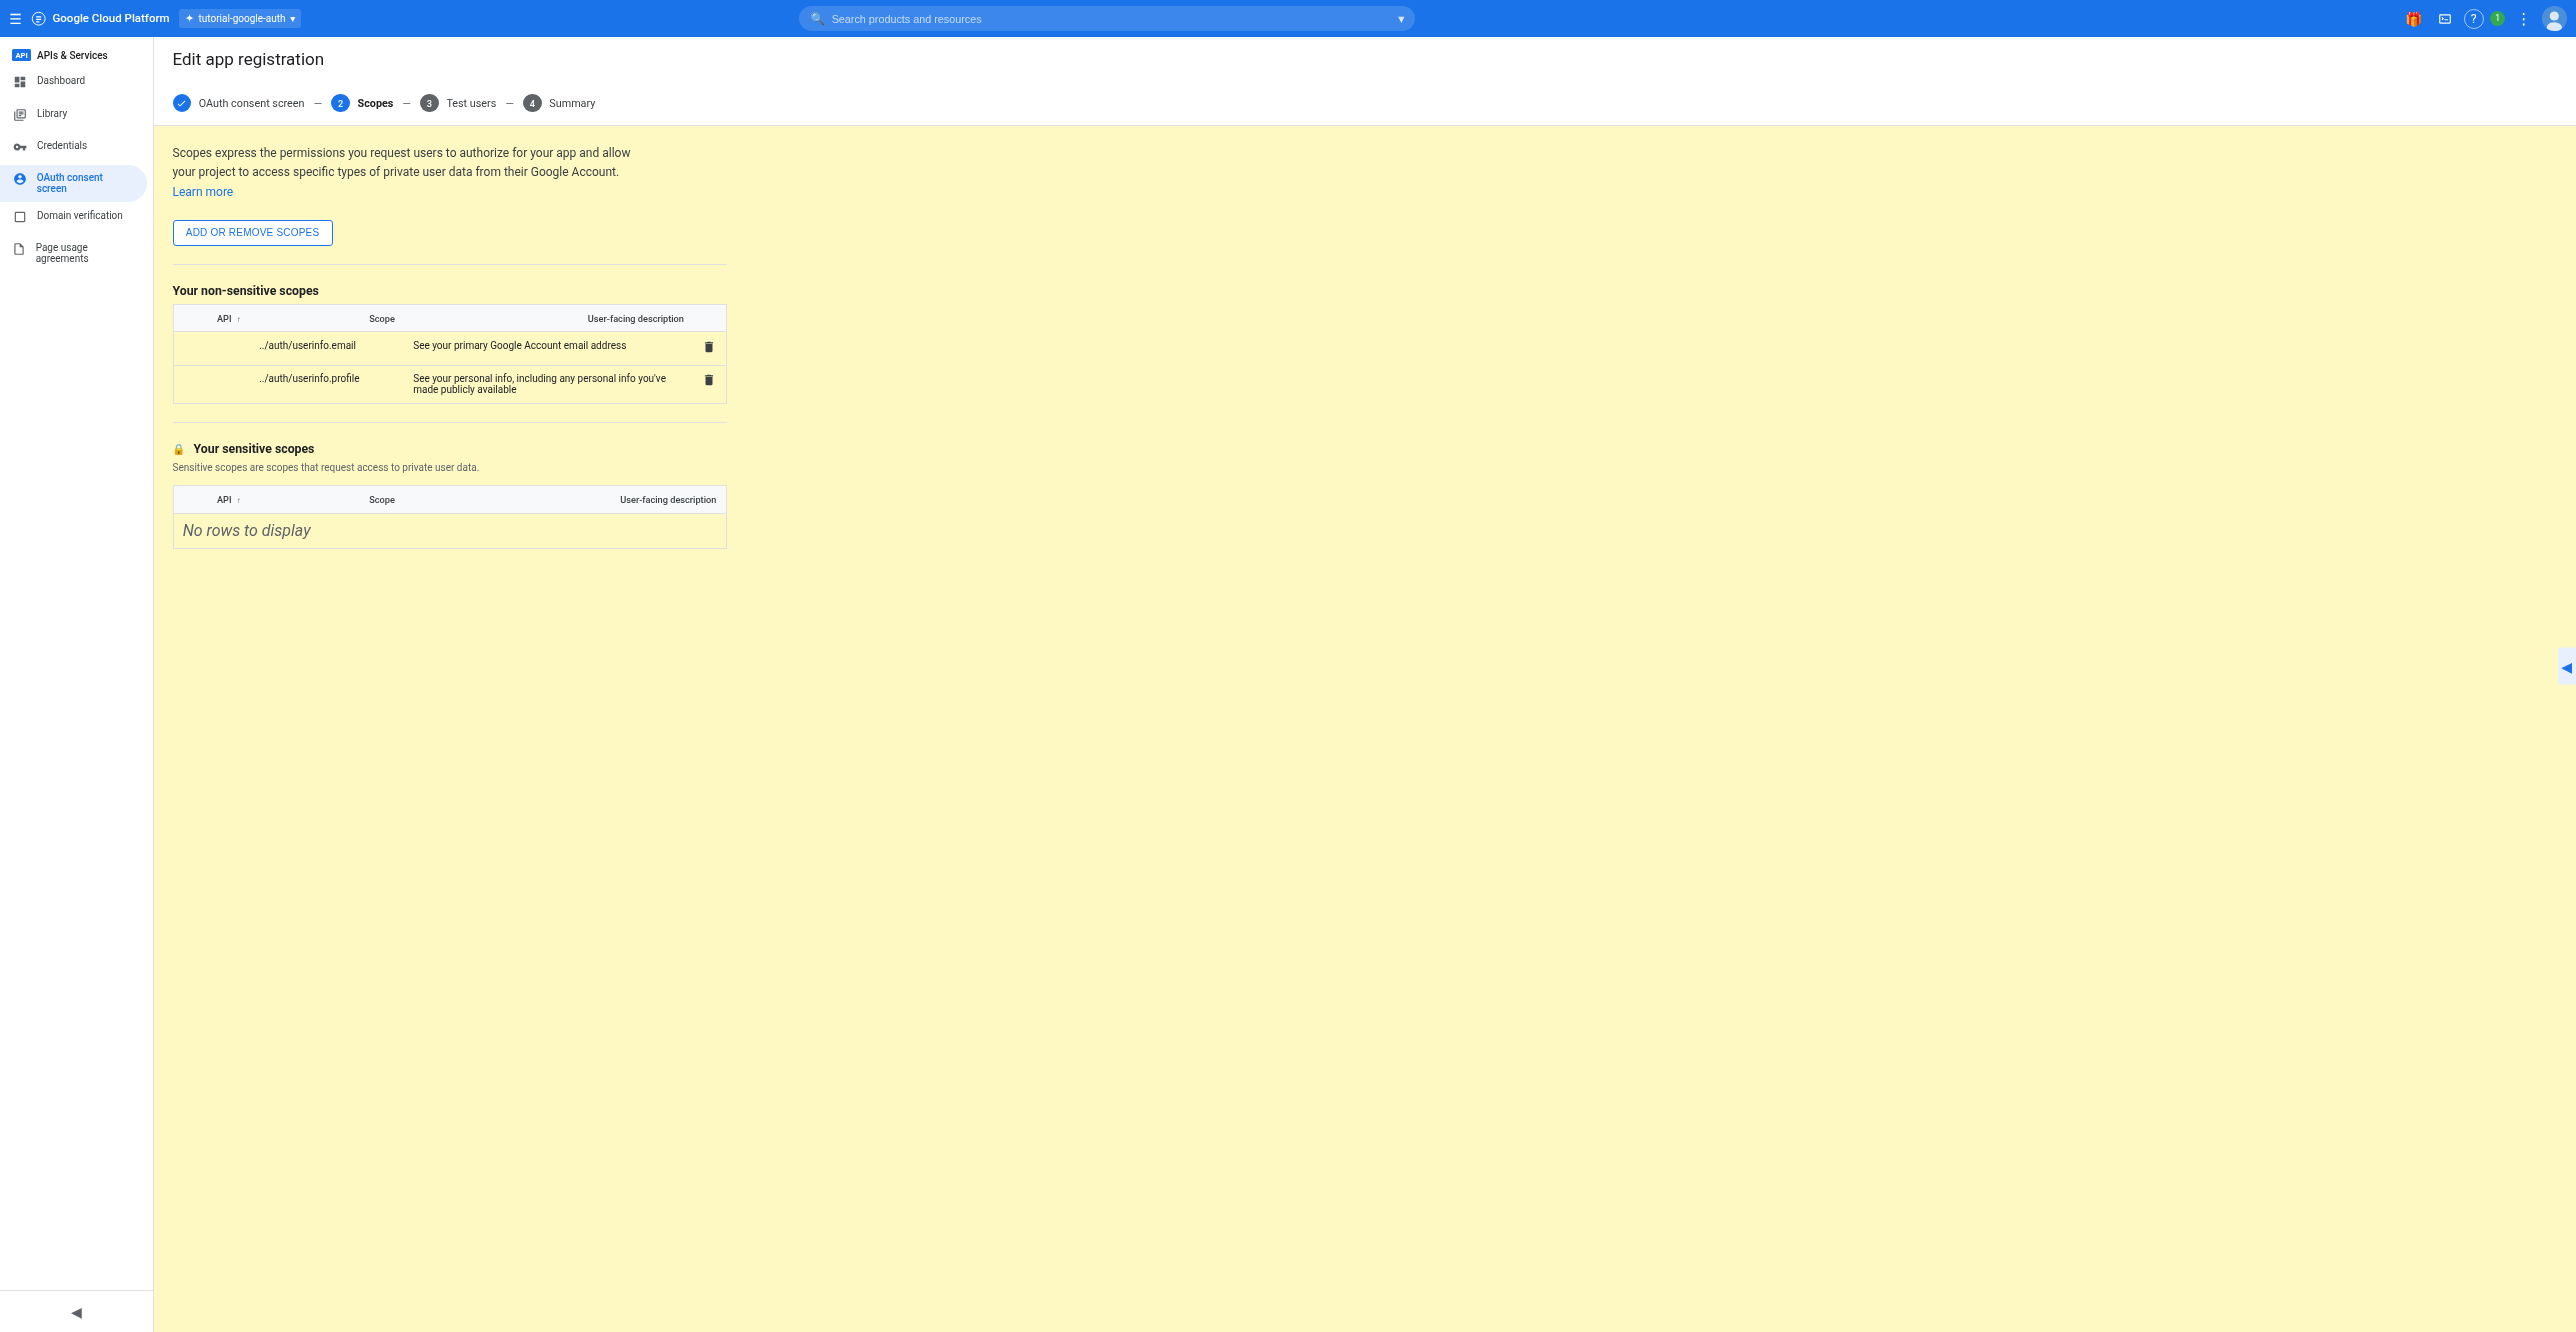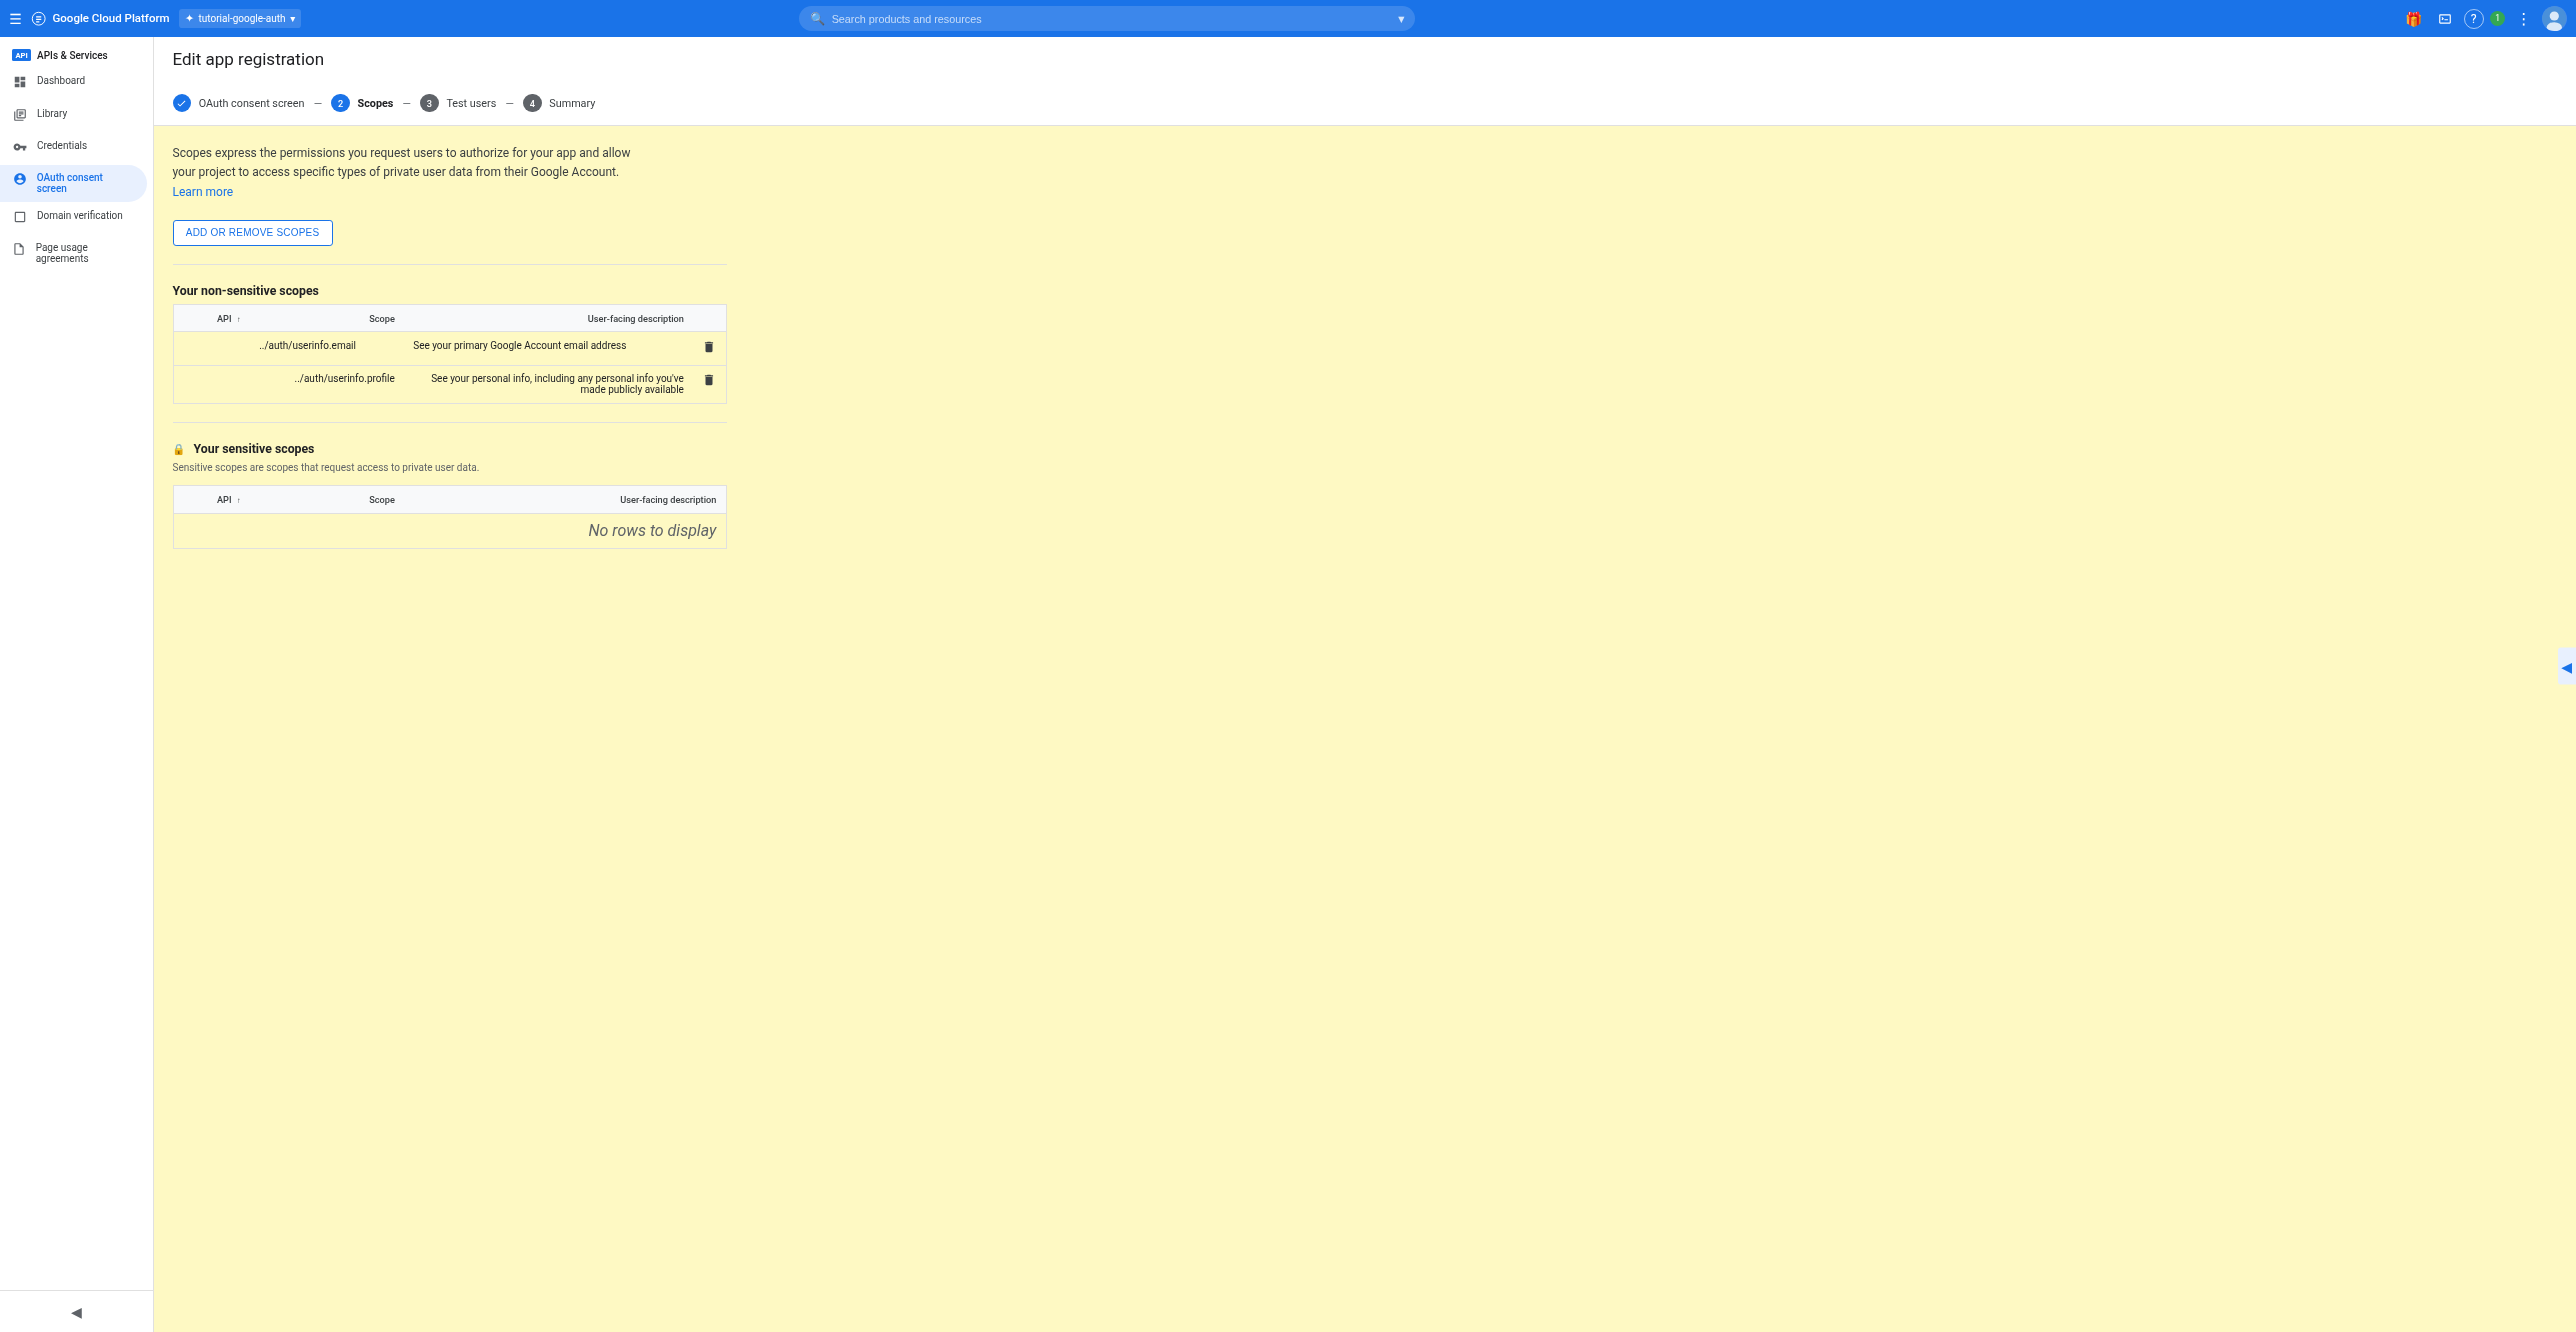--- a/index.html
+++ b/index.html
@@ -204,21 +204,21 @@
       color: #3c4043;
       border-bottom: 0.8px solid #e0e0e0;
       font-size: 9.2px;
     }
     .scope-table td {
       padding: 7.7px 9.2px;
       color: #202124;
       border-bottom: 0.8px solid #e0e0e0;
       vertical-align: top;
     }
-    .scope-table tr:last-child td { border-bottom: none; text-align: right; }
+    .scope-table tr:last-child td { border-bottom: none; }
     .sort-icon { display: inline-block; margin-left: 3.1px; font-size: 7.7px; }
     .delete-icon { cursor: pointer; color: #3c4043; font-size: 12.3px; }
     .no-rows { color: #5f6368; font-style: italic; font-size: 16px; }
 
     .lock-icon { font-size: 10.8px; margin-right: 4.6px; }
 
     
     .right-panel-toggle {
       position: fixed;
       right: 0;

